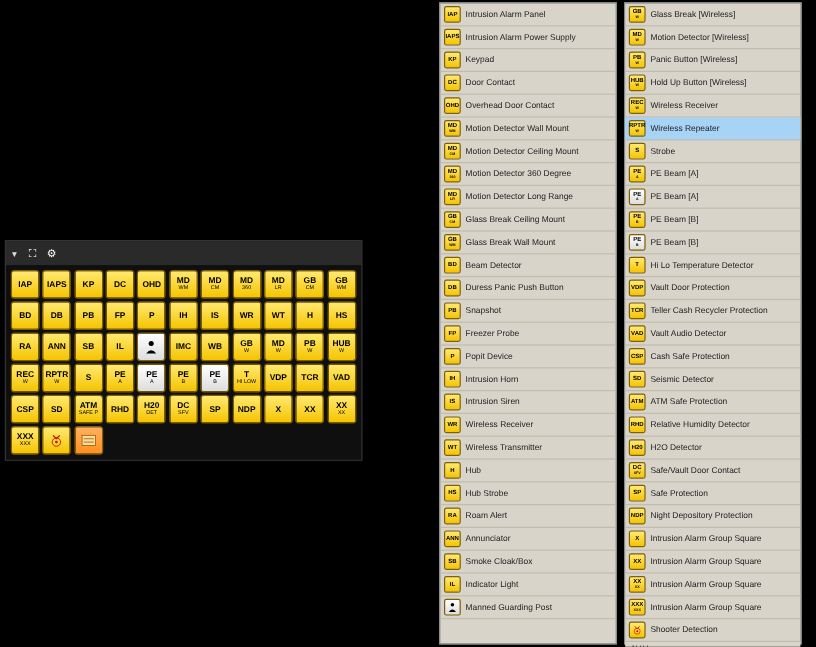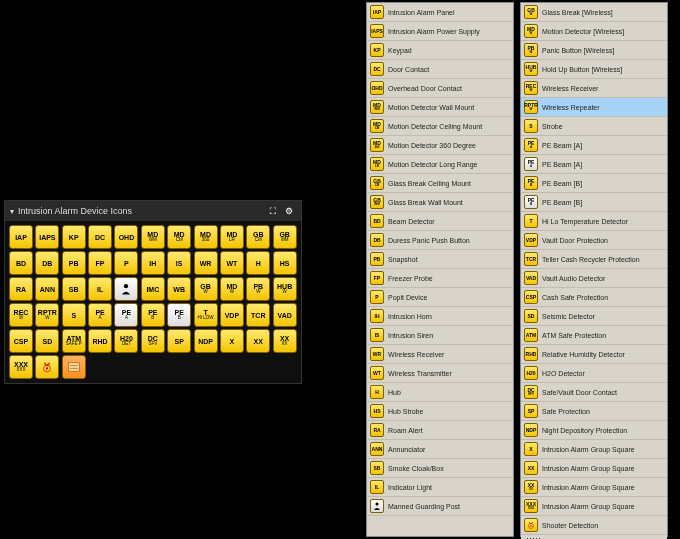--- a/index.html
+++ b/index.html
@@ -140,21 +140,20 @@
     background: repeating-linear-gradient(90deg,#333 0 1px,transparent 1px 3px);
     margin-right: 4px;
   }
 </style>
 </head>
 <body>
 
 <div class="palette">
   <div class="palette-header">
     <span class="chev">▾</span>
-    <span class="title">Intrusion Alarm Device Icons</span>
     <span class="hbtn">⛶</span>
     <span class="hbtn">⚙</span>
   </div>
   <div class="palette-body" id="palette-body">
       <div class="icon-cell">
         <span>IAP</span>
       </div>
       <div class="icon-cell">
         <span>IAPS</span>
       </div>

